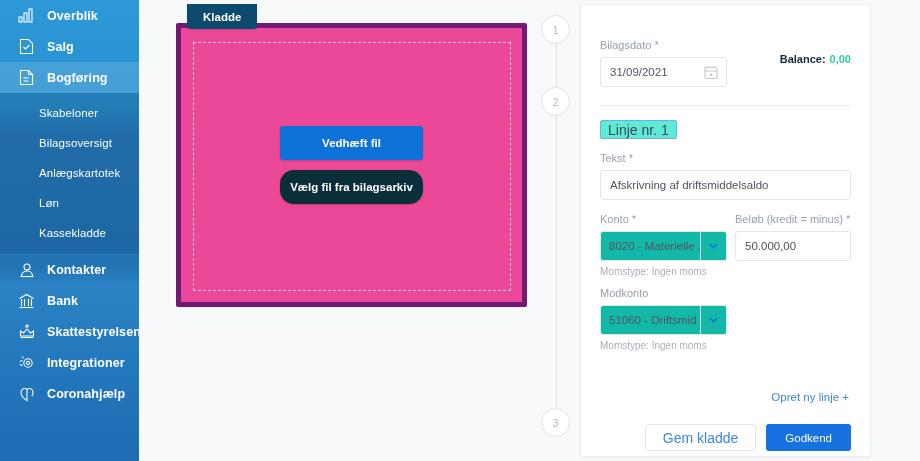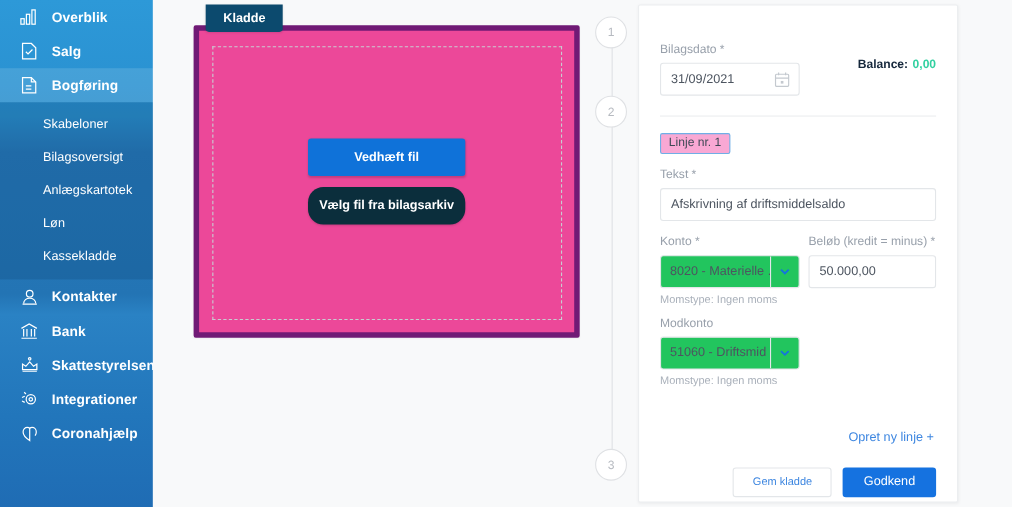--- a/index.html
+++ b/index.html
@@ -112,46 +112,46 @@
   .balance {
     font-size: 11px; font-weight: bold; color: #16283c; margin-top: 14px;
     white-space: nowrap;
   }
   .balance .amt { color: #31d0a0; margin-left: 4px; }
 
   .sec-body { padding-top: 14px; }
   .line-badge {
     display: inline-flex; align-items: center; justify-content: center;
     height: 19px; padding: 0 7px; border: 1px solid #70aee6;
-    border-radius: 2px; font-size: 11px; color: #3e4855; background: #f9a8d4;
+    border-radius: 2px; font-size: 14px; color: #3e4855; background: #5eead4;
   }
   .mt12 { margin-top: 13px; }
   .mt10 { margin-top: 10px; }
   .two-col { display: flex; gap: 8px; margin-top: 13px; }
   .col-konto { width: 127px; }
   .col-belob { width: 125px; }
   .select-box {
     height: 30px; border: 1px solid #e3e6e9; border-radius: 3px;
-    background: #22c55e; display: flex; align-items: stretch; overflow: hidden;
+    background: #14b8a6; display: flex; align-items: stretch; overflow: hidden;
   }
   .select-val {
     flex: 1; display: flex; align-items: center; padding: 0 8px;
     font-size: 11.5px; color: #4d5560; white-space: nowrap; overflow: hidden;
   }
   .select-arrow {
     width: 26px; border-left: 1px solid #e3e6e9;
     display: flex; align-items: center; justify-content: center;
   }
   .hint { font-size: 10px; color: #a9b0ba; margin-top: 5px; }
   .link-row { text-align: right; margin-top: 36px; padding-right: 2px; }
   .new-line-link { font-size: 11.5px; color: #3d86e0; cursor: pointer; }
   .btn-row { display: flex; justify-content: flex-end; gap: 10px; margin-top: 19px; padding-bottom: 10px; }
   .btn-draft {
     height: 27px; padding: 0 17px; background: #fff; border: 1px solid #e3e6e9;
-    border-radius: 3px; color: #3d86e0; font-size: 10px;
+    border-radius: 3px; color: #3d86e0; font-size: 14px;
     font-family: "Liberation Sans", sans-serif; cursor: pointer;
   }
   .btn-approve {
     height: 27px; padding: 0 19px; background: #1572e0; border: none;
     border-radius: 3px; color: #fff; font-size: 11.5px;
     font-family: "Liberation Sans", sans-serif; cursor: pointer;
   }
 </style>
 </head>
 <body>

